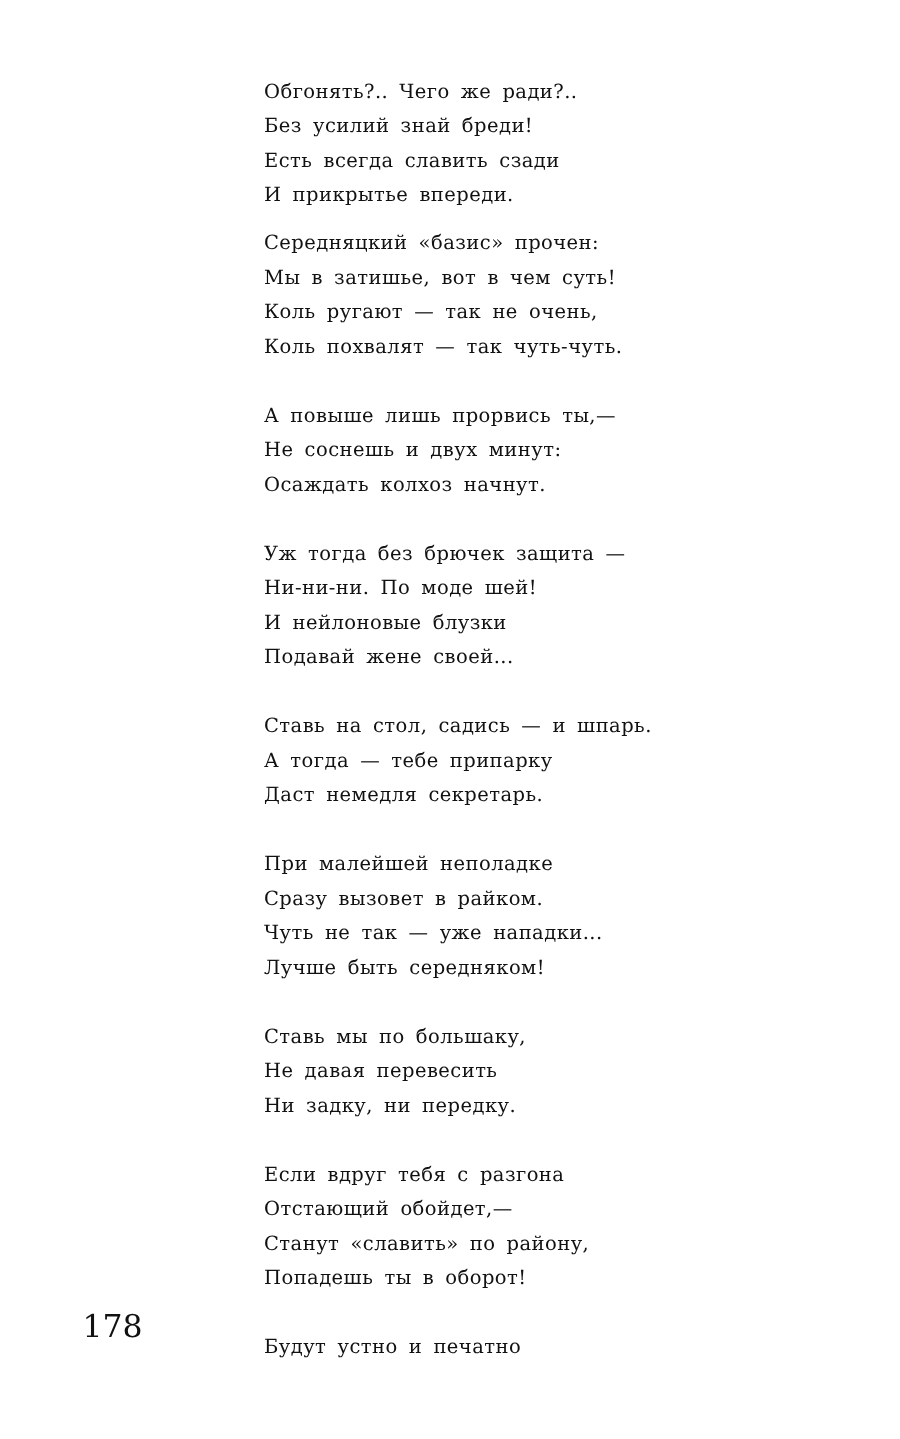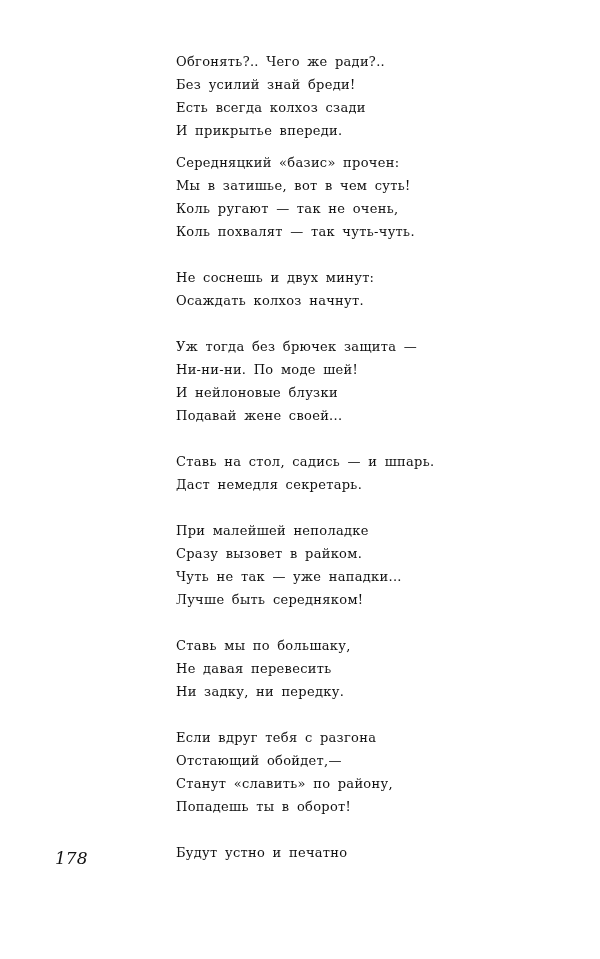--- a/index.html
+++ b/index.html
@@ -1,50 +1,52 @@
 <!DOCTYPE html>
 <html><head>
 <meta charset="utf-8">
 <style>
   html, body { margin:0; padding:0; background:#ffffff; }
   body { width:600px; height:959px; position:relative; overflow:hidden;
          font-family:"DejaVu Serif", serif; color:#111; }
   .poem { position:absolute; left:176px; top:50px; }
   .stanza { margin-bottom:23px; }
   .line { font-size:13px; line-height:23px; white-space:nowrap; letter-spacing:0.3px; word-spacing:3px; }
-  .page-num { position:absolute; left:55px; top:848px; font-size:17px;font-style:italic; }
+  .page-num { position:absolute; left:55px; top:872px; font-size:21px; }
 </style>
 </head>
 <body>
 
 <div class="poem">
   <div class="stanza">
     <div class="line">Обгонять?.. Чего же ради?..</div>
     <div class="line">Без усилий знай бреди!</div>
-    <div class="line">Есть всегда колхоз сзади</div>
+    <div class="line">Есть всегда славить сзади</div>
     <div class="line">И прикрытье впереди.</div>
   </div>
   <div class="stanza" style="margin-top:-14px">
     <div class="line">Середняцкий «базис» прочен:</div>
     <div class="line">Мы в затишье, вот в чем суть!</div>
     <div class="line">Коль ругают — так не очень,</div>
     <div class="line">Коль похвалят — так чуть-чуть.</div>
   </div>
   <div class="stanza">
+    <div class="line">А повыше лишь прорвись ты,—</div>
     <div class="line">Не соснешь и двух минут:</div>
     <div class="line">Осаждать колхоз начнут.</div>
   </div>
   <div class="stanza">
     <div class="line">Уж тогда без брючек защита —</div>
     <div class="line">Ни-ни-ни. По моде шей!</div>
     <div class="line">И нейлоновые блузки</div>
     <div class="line">Подавай жене своей...</div>
   </div>
   <div class="stanza">
     <div class="line">Ставь на стол, садись — и шпарь.</div>
+    <div class="line">А тогда — тебе припарку</div>
     <div class="line">Даст немедля секретарь.</div>
   </div>
   <div class="stanza">
     <div class="line">При малейшей неполадке</div>
     <div class="line">Сразу вызовет в райком.</div>
     <div class="line">Чуть не так — уже нападки...</div>
     <div class="line">Лучше быть середняком!</div>
   </div>
   <div class="stanza">
     <div class="line">Ставь мы по большаку,</div>

